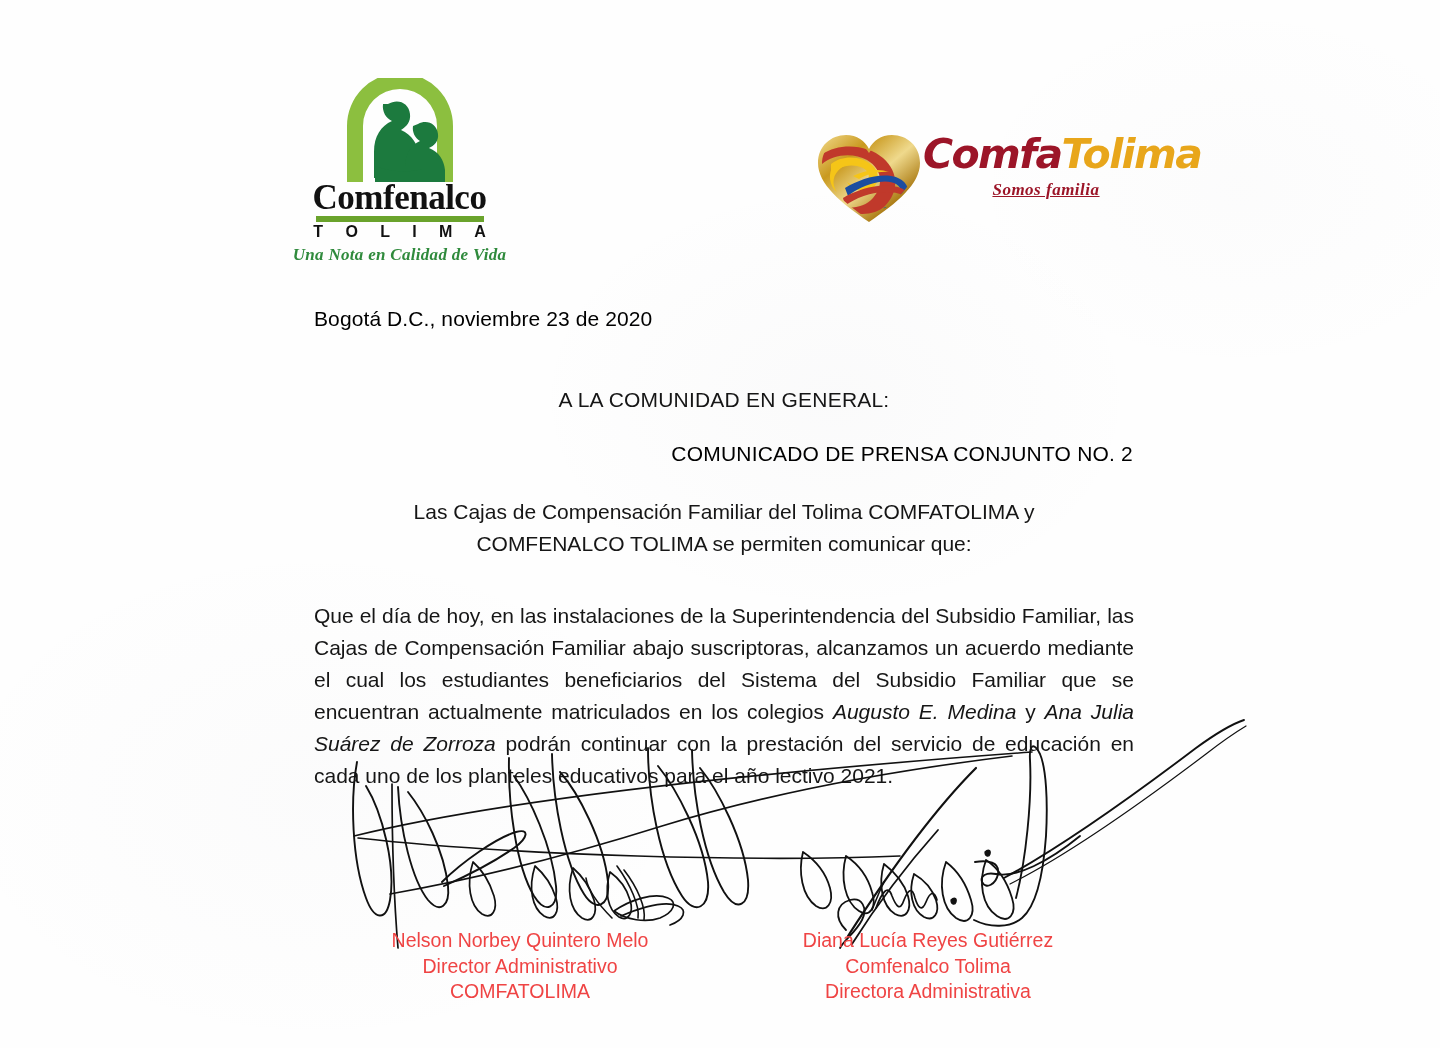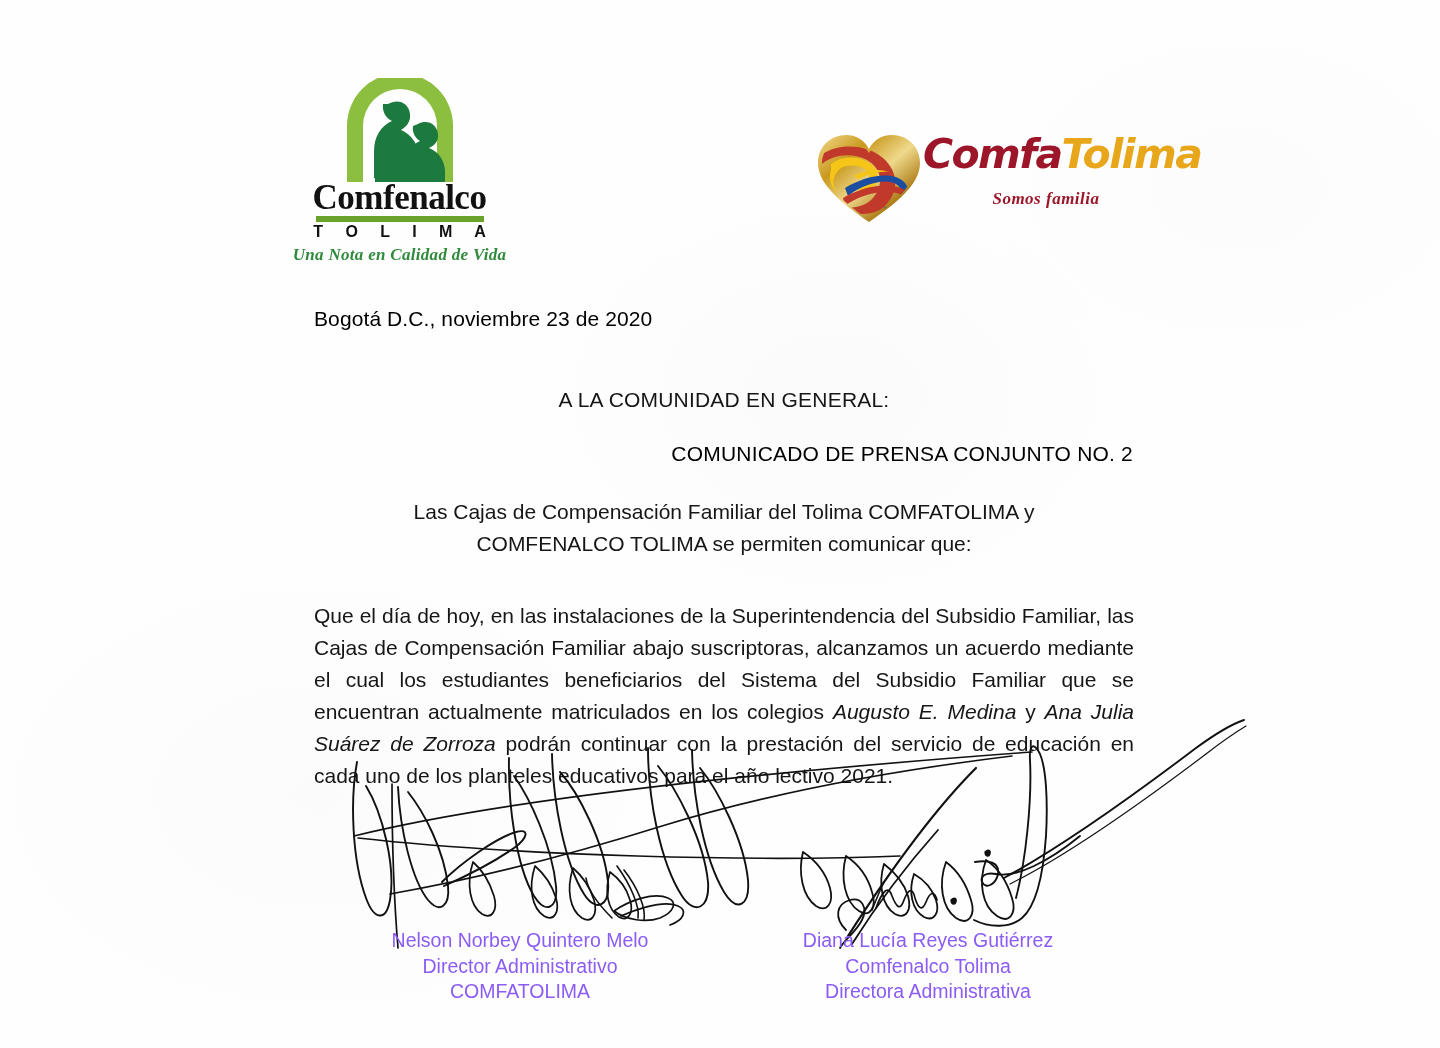--- a/index.html
+++ b/index.html
@@ -115,23 +115,24 @@
   }
   .ct-comfa { color: #9c1528; }
   .ct-tolima { color: #e8a61b; }
   .ct-slogan {
     font-family: "Liberation Serif", serif;
     font-style: italic;
     font-size: 17px;
     font-weight: 700;
     color: #9c1528;
     text-align: center;
-    margin-top: 14px;
+    margin-top: 5px;
     letter-spacing: 0.5px;
     padding-left: 24px;
+    text-decoration: underline;
   }
 
   
   .date-line {
     position: absolute;
     left: 314px;
     top: 307px;
     font-size: 21px;
     color: #000000;
     letter-spacing: 0.1px;
@@ -193,21 +194,21 @@
     width: 1440px;
     height: 1048px;
     pointer-events: none;
   }
 
   .sign-block {
     position: absolute;
     text-align: center;
     font-size: 19.5px;
     line-height: 25.5px;
-    color: #8b5cf6;
+    color: #ef4444;
     white-space: nowrap;
   }
   .sign-left  { left: 337px; top: 928px; width: 366px; }
   .sign-right { left: 755px; top: 928px; width: 346px; }
 </style>
 </head>
 <body>
 
 <div class="page">
 

